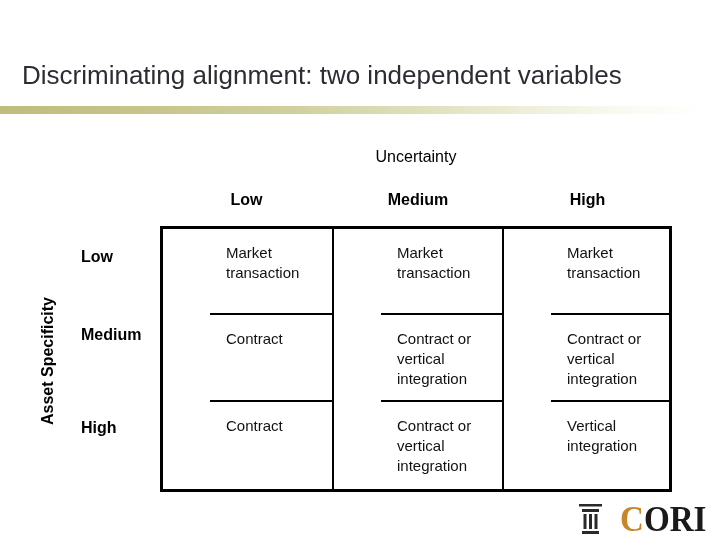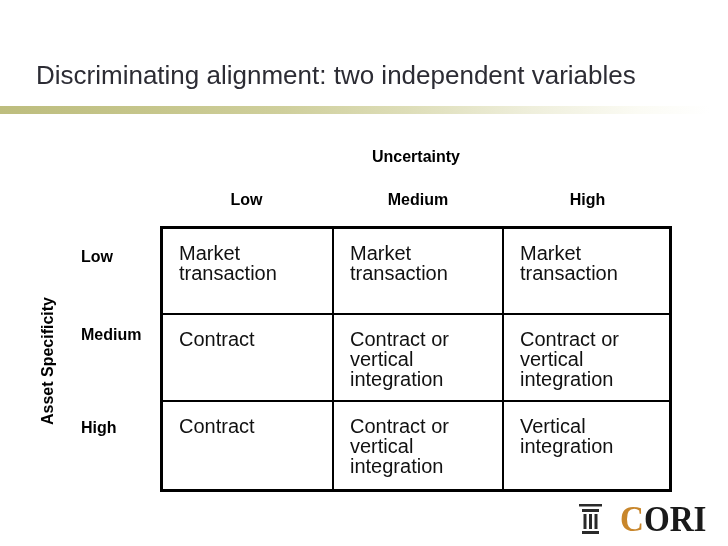--- a/index.html
+++ b/index.html
@@ -9,21 +9,21 @@
   .slide {
     position: relative;
     width: 728px;
     height: 546px;
     background: #ffffff;
     overflow: hidden;
   }
 
   .title {
     position: absolute;
-    left: 36px;
+    left: 22px;
     top: 60px;
     width: 680px;
     font-size: 26px;
     font-weight: 400;
     color: #2c2c34;
     letter-spacing: 0px;
     white-space: nowrap;
   }
 
   .accent-bar {
@@ -37,21 +37,21 @@
       #dedeb9 58%, #efefdc 75%, #fbfbf4 90%, #ffffff 100%);
   }
 
   .col-axis-title {
     position: absolute;
     left: 160px;
     top: 148px;
     width: 512px;
     text-align: center;
     font-size: 16px;
-    font-weight: 700;
+    font-weight: 400;
     color: #000000;
   }
 
   .col-headers {
     position: absolute;
     left: 160px;
     top: 191px;
     width: 512px;
     display: grid;
     grid-template-columns: 173px 170px 1fr;
@@ -92,26 +92,27 @@
     width: 512px;
     height: 266px;
     border: 3px solid #000000;
     display: grid;
     grid-template-columns: 171px 170px 1fr;
     grid-template-rows: 86px 87px 1fr;
     background: #ffffff;
   }
   .matrix .cell {
     padding: 14px 8px 0 16px;
-    font-size: 20px;
+    font-size: 15px;
     line-height: 20px;
     color: #111111;
     white-space: pre-line;
     border-right: 2px solid #000000;
     border-bottom: 2px solid #000000;
+    margin-left: 47px;
   }
   .matrix .cell.last-col { border-right: none; }
   .matrix .cell.last-row { border-bottom: none; }
 
   .logo {
     position: absolute;
     left: 578px;
     top: 501px;
     display: flex;
     align-items: flex-start;

